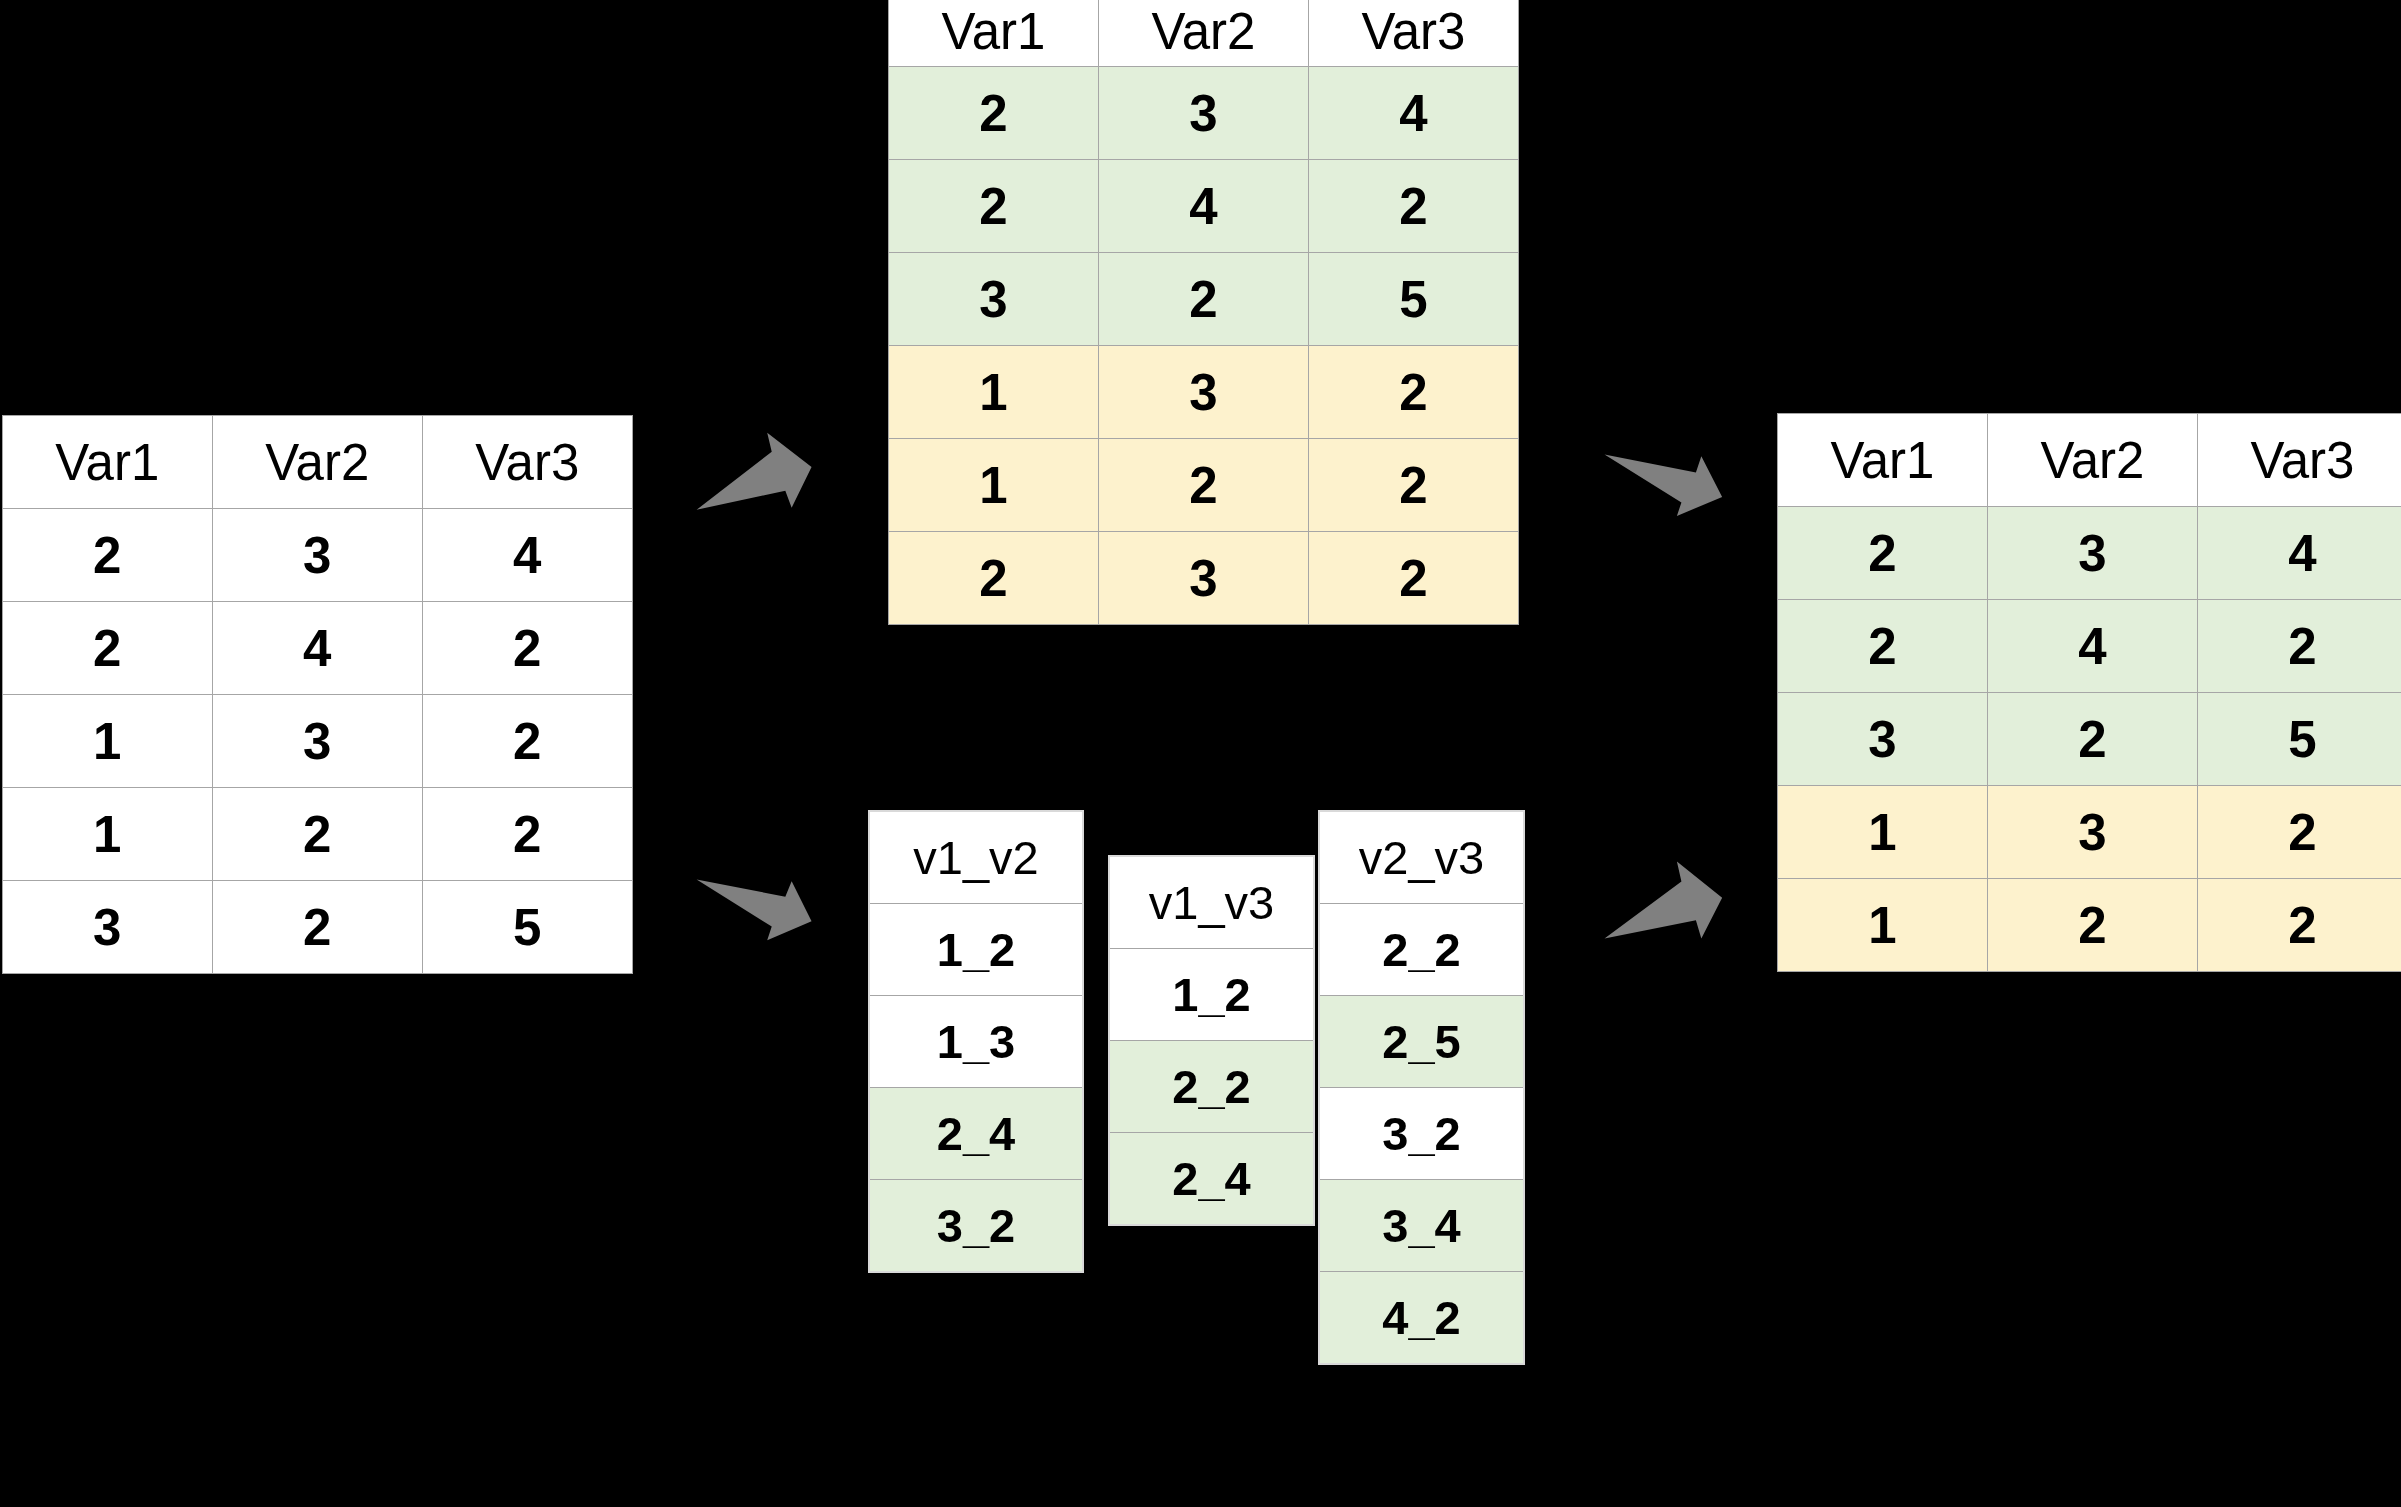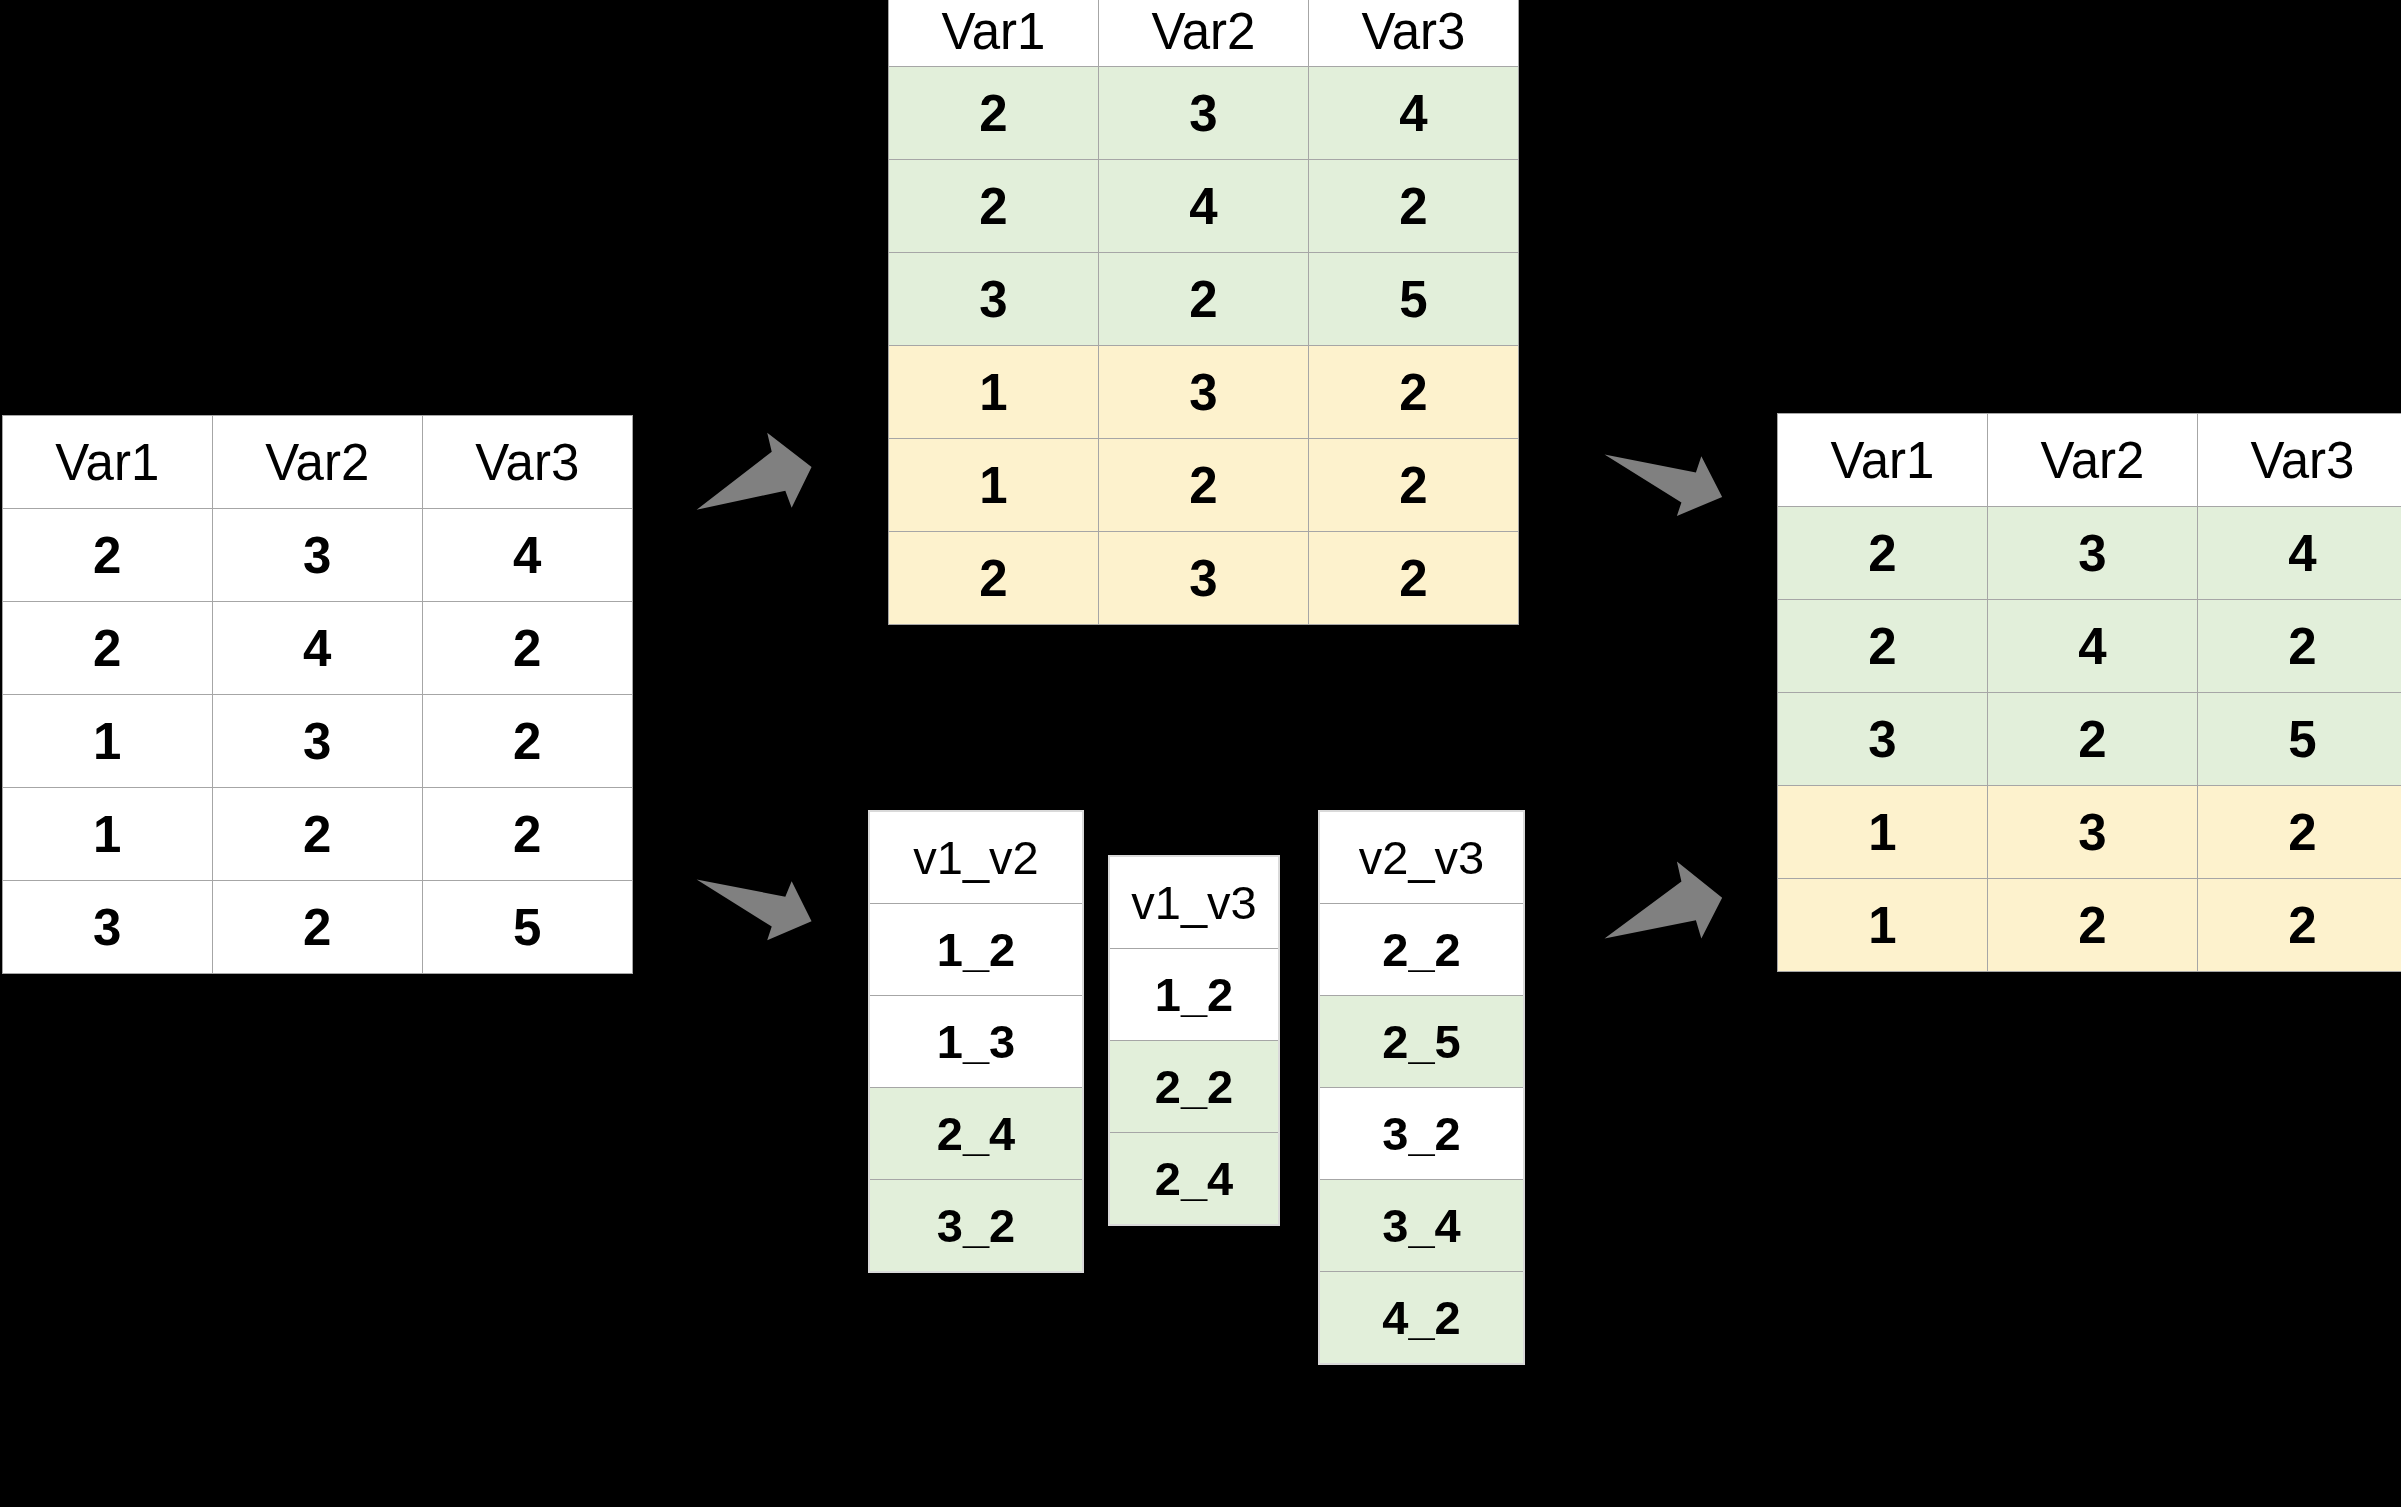--- a/index.html
+++ b/index.html
@@ -67,21 +67,21 @@
     height: 91px;
     font-size: 47px;
     border: 0.9px solid #a6a6a6;
     background: #ffffff;
   }
   .tbl-key td.hdr { font-weight: normal; }
   .tbl-key td.val { font-weight: bold; }
   .tbl-key td.green { background: #e2efda; }
 
   #table-key-v1v2 { left: 868px;  top: 810px; width: 216px; padding-left: 24px; }
-  #table-key-v1v3 { left: 1108px; top: 855px; width: 172px; }
+  #table-key-v1v3 { left: 1108px; top: 855px; width: 207px; }
   #table-key-v2v3 { left: 1318px; top: 810px; width: 207px; }
 
   
   .arrow { position: absolute; }
   #arrow-source-to-combined { left: 674px;  top: 419px;  width: 181px; height: 127px; }
   #arrow-source-to-keys     { left: 674px;  top: 845px;  width: 181px; height: 127px; }
   #arrow-combined-to-result { left: 1581px; top: 419px;  width: 190px; height: 136px; }
   #arrow-keys-to-result     { left: 1581px; top: 836px;  width: 190px; height: 136px; }
 </style>
 </head>

